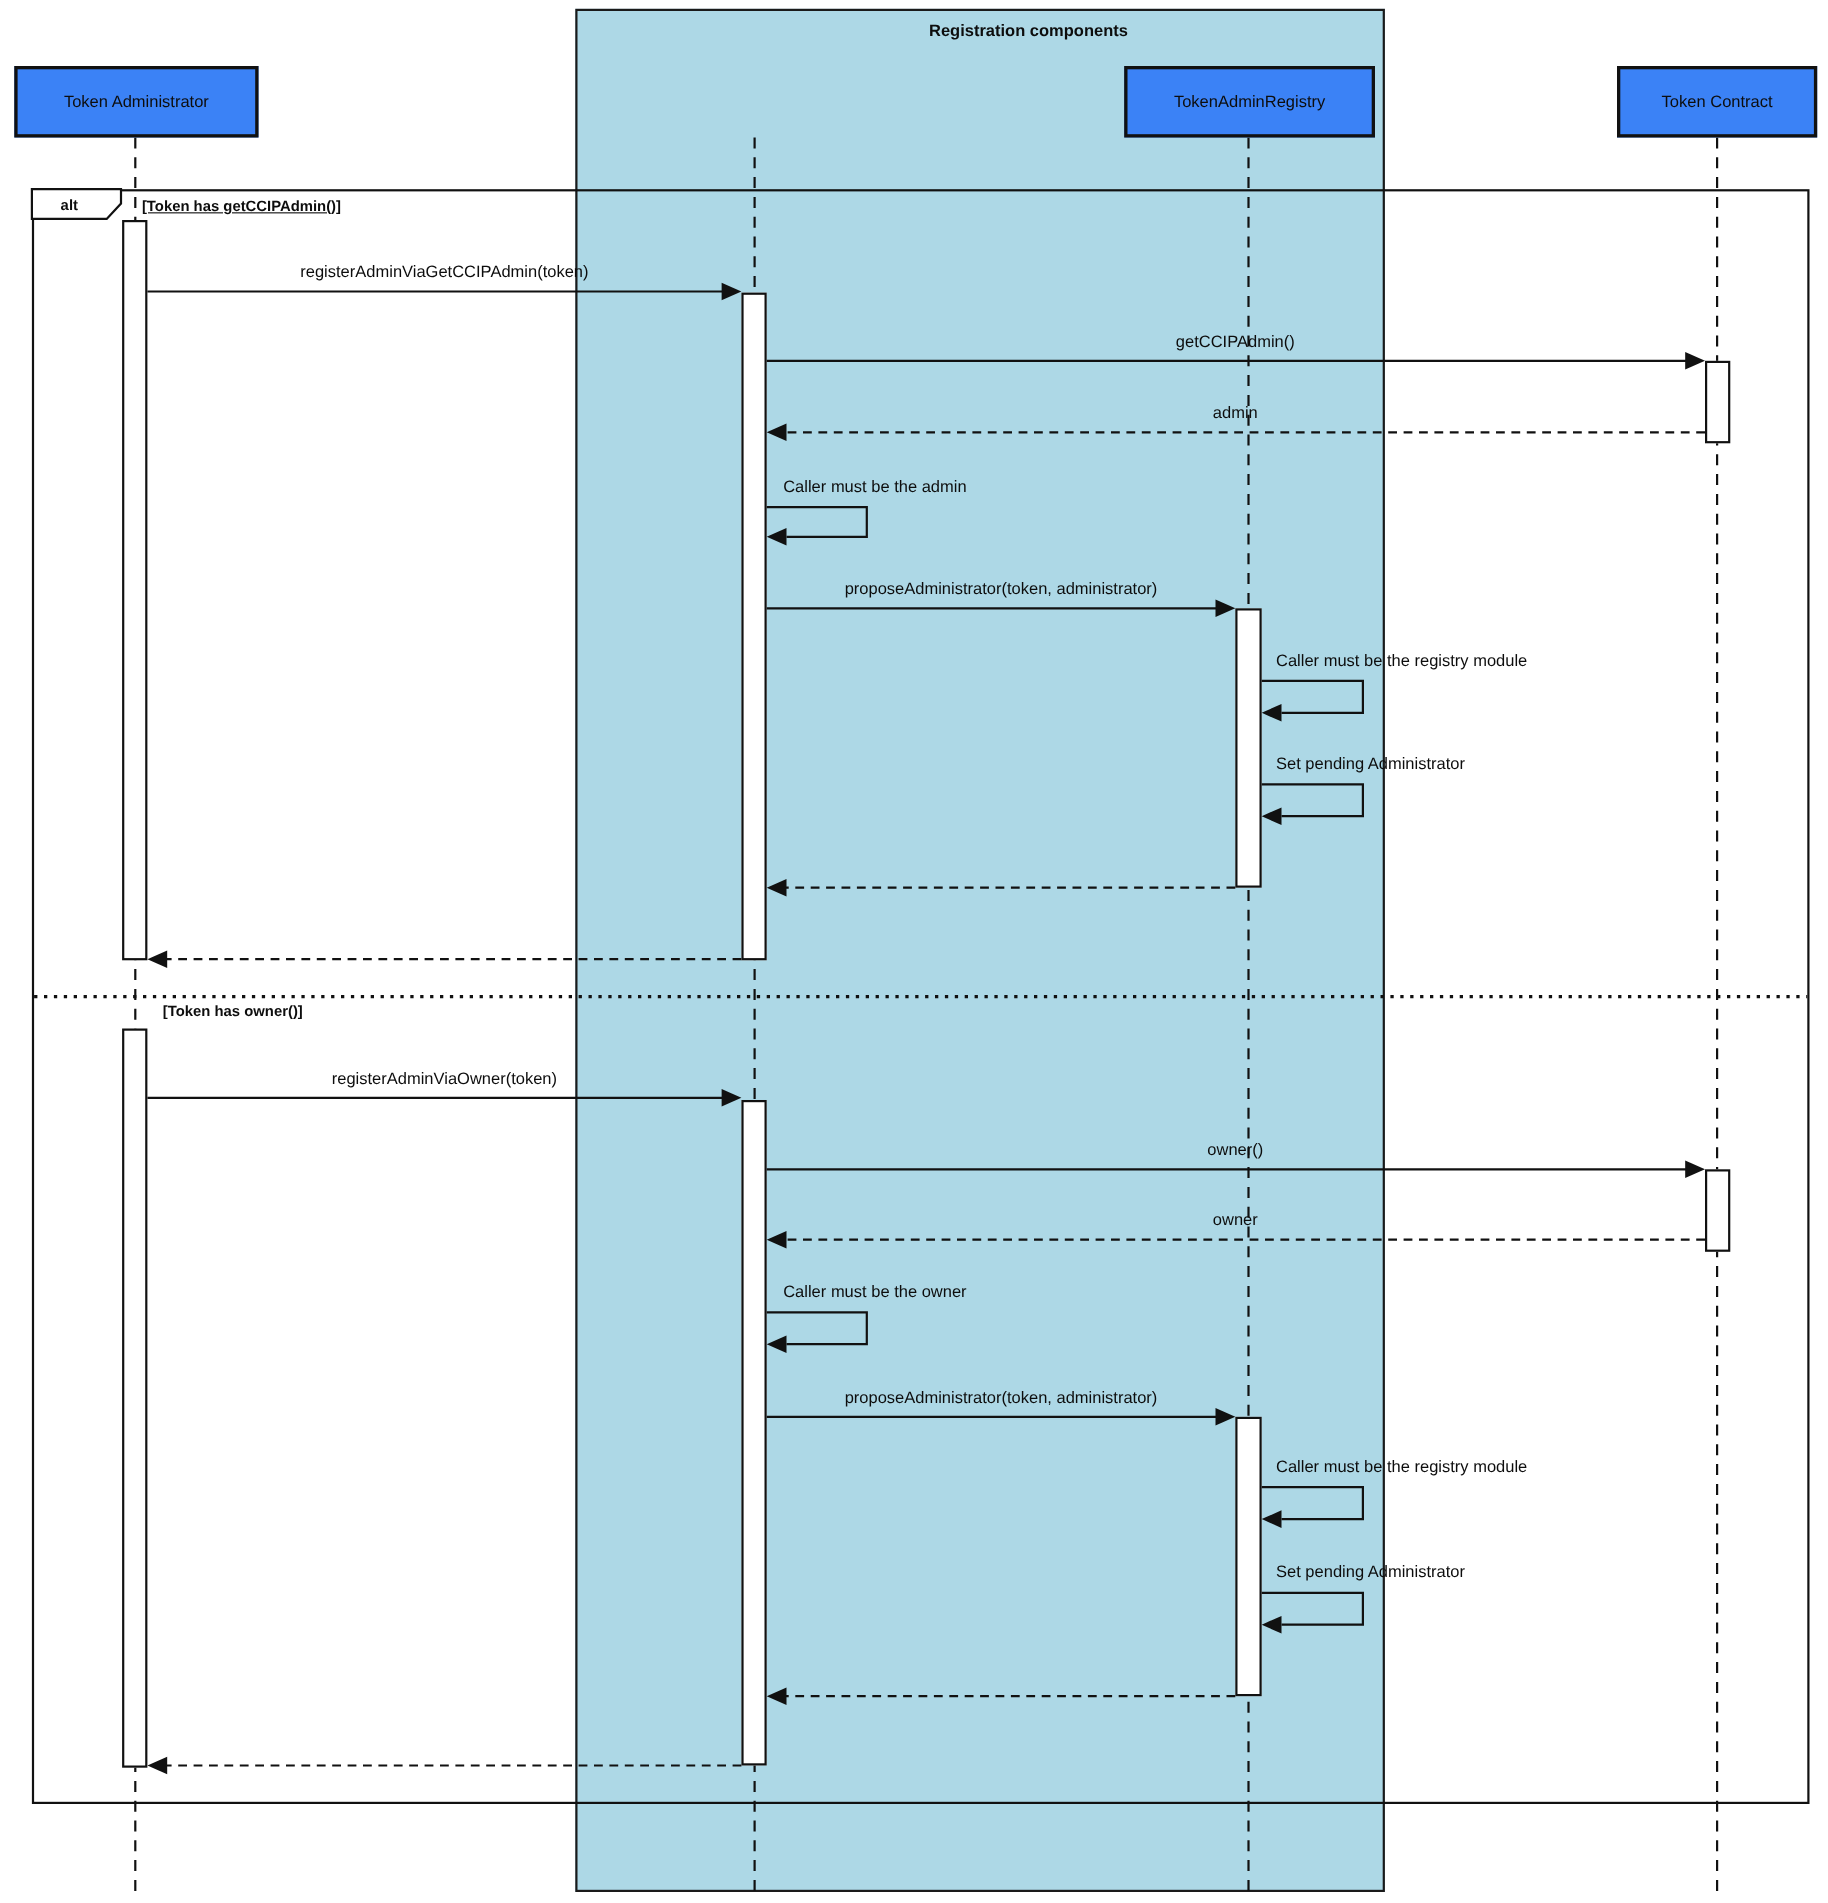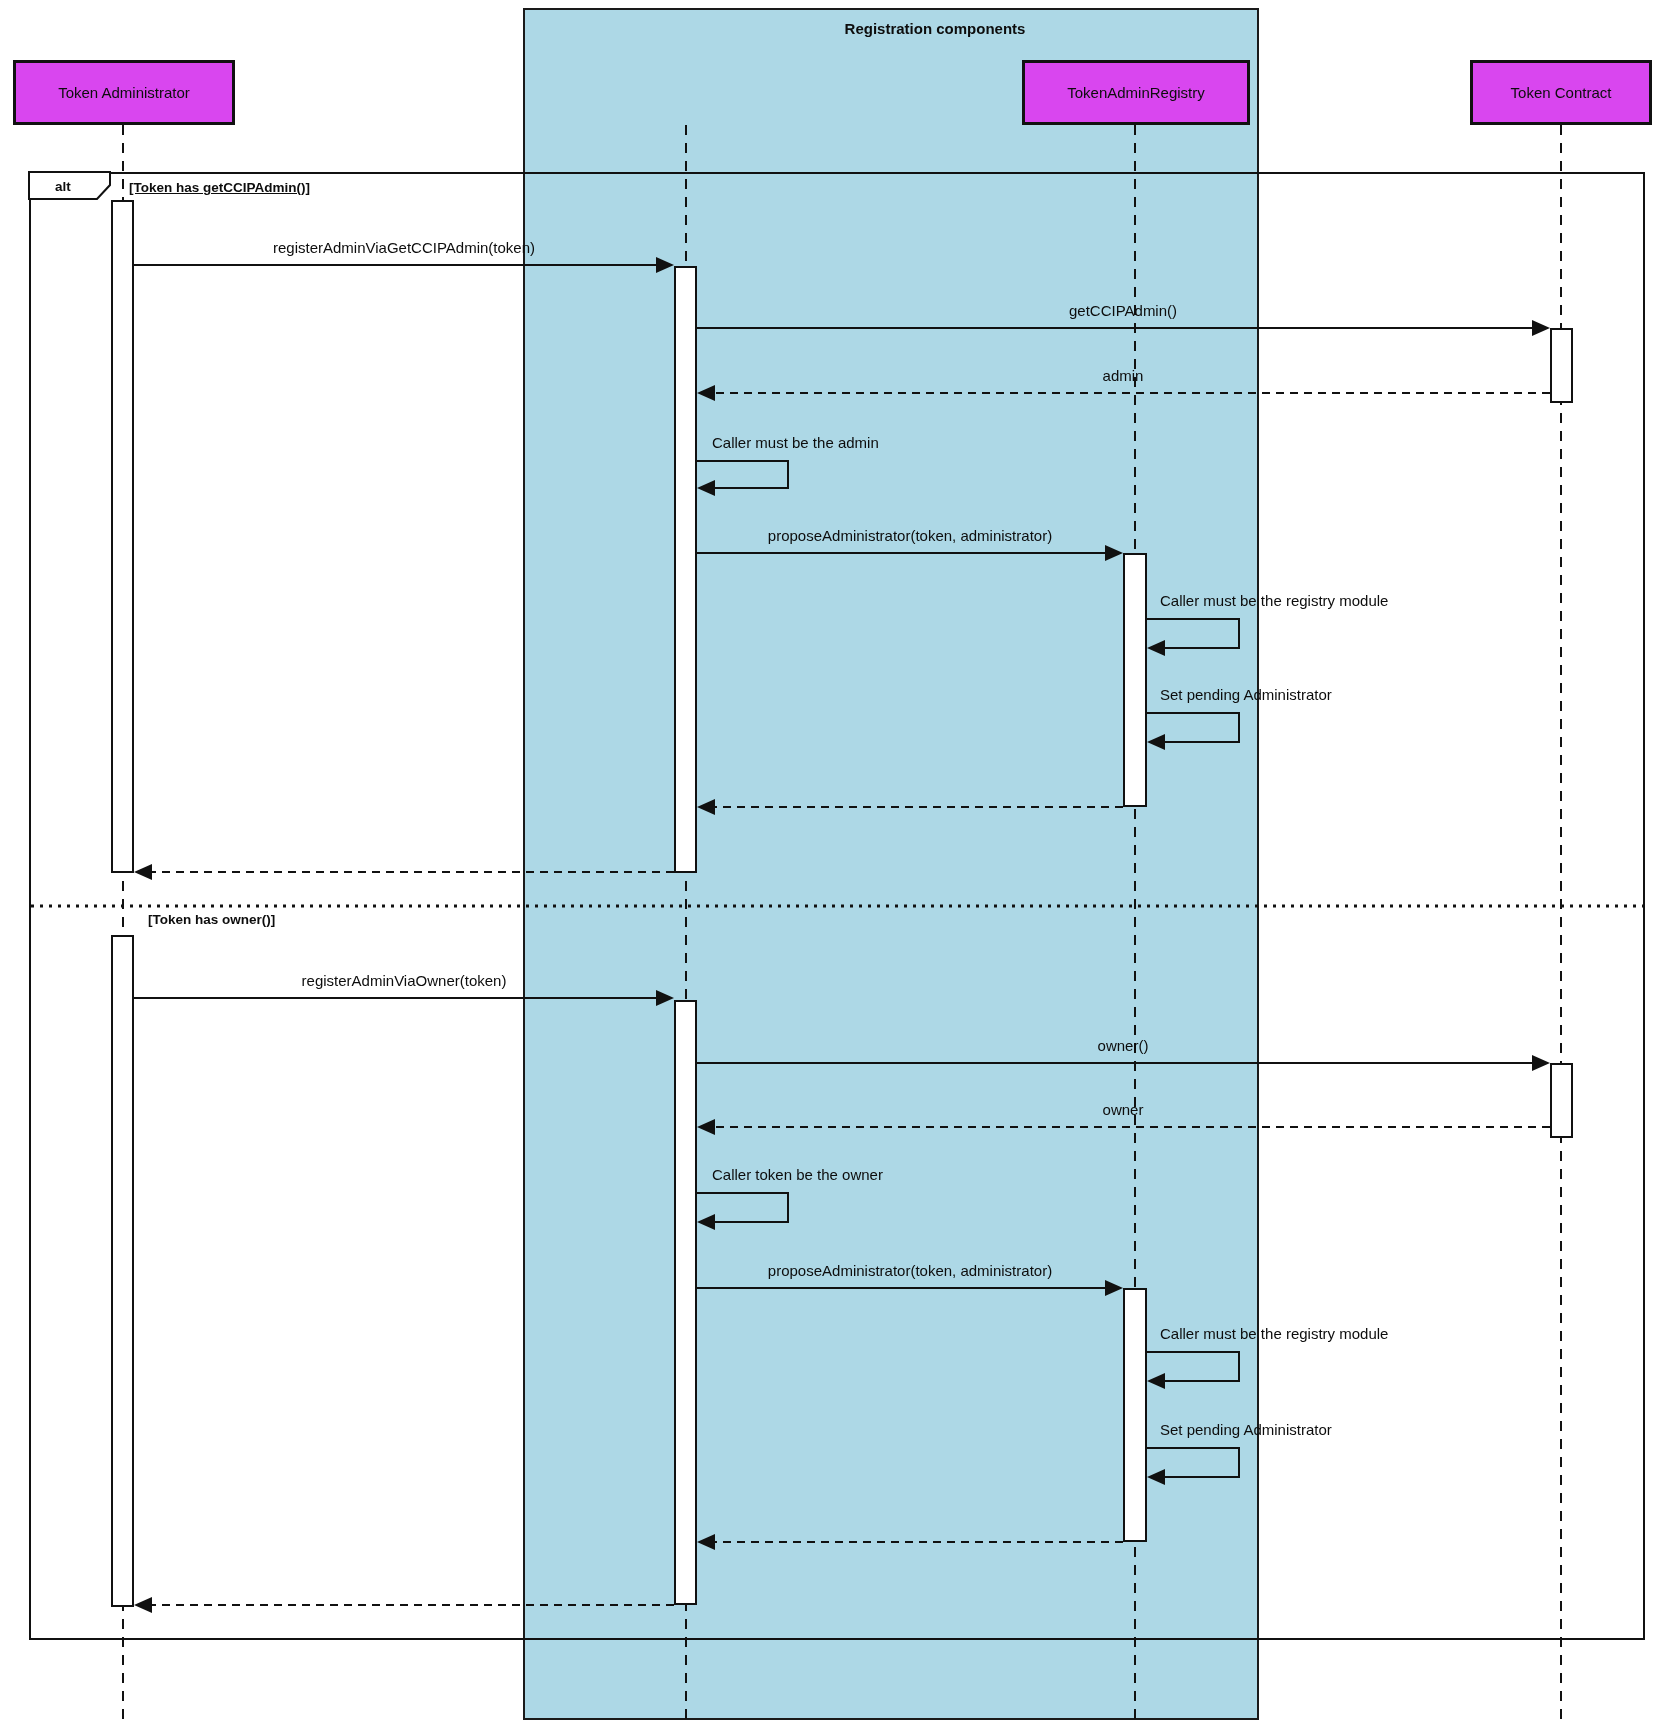--- a/index.html
+++ b/index.html
@@ -12,21 +12,21 @@
     left:523px;top:8px;width:736px;height:1712px;
     background:#ADD8E6;border:2px solid #1a1a1a;box-sizing:border-box;z-index:1;
   }
   #frame-title{
     left:523px;top:20px;width:736px;text-align:center;
     font-weight:bold;font-size:15px;z-index:6;margin-left:44px;
   }
   svg.layer{position:absolute;left:0;top:0;z-index:2;}
   svg#over-layer{z-index:4;}
   .participant-box{
-    background:#d946ef;border:3px solid #111111;box-sizing:border-box;
+    background:#3b82f6;border:3px solid #111111;box-sizing:border-box;
     text-align:center;font-size:15px;z-index:5;display:flex;
     align-items:center;justify-content:center;
   }
   .activation{
     background:#ffffff;border:2px solid #111111;box-sizing:border-box;z-index:3;
   }
   .alt-frame{
     left:29px;top:172px;width:1616px;height:1468px;
     border:2px solid #111111;box-sizing:border-box;z-index:2;
   }
@@ -137,18 +137,18 @@
   <div class="abs msg-label msg-center" style="left:873px;top:302px;">getCCIPAdmin()</div>
   <div class="abs msg-label msg-center" style="left:873px;top:367px;">admin</div>
   <div class="abs msg-label" style="left:712px;top:434px;">Caller must be the admin</div>
   <div class="abs msg-label msg-center" style="left:660px;top:527px;">proposeAdministrator(token, administrator)</div>
   <div class="abs msg-label" style="left:1160px;top:592px;">Caller must be the registry module</div>
   <div class="abs msg-label" style="left:1160px;top:686px;">Set pending Administrator</div>
 
   <div class="abs msg-label msg-center" style="left:154px;top:972px;">registerAdminViaOwner(token)</div>
   <div class="abs msg-label msg-center" style="left:873px;top:1037px;">owner()</div>
   <div class="abs msg-label msg-center" style="left:873px;top:1101px;">owner</div>
-  <div class="abs msg-label" style="left:712px;top:1166px;">Caller token be the owner</div>
+  <div class="abs msg-label" style="left:712px;top:1166px;">Caller must be the owner</div>
   <div class="abs msg-label msg-center" style="left:660px;top:1262px;">proposeAdministrator(token, administrator)</div>
   <div class="abs msg-label" style="left:1160px;top:1325px;">Caller must be the registry module</div>
   <div class="abs msg-label" style="left:1160px;top:1421px;">Set pending Administrator</div>
 
 </div>
 
 </body></html>

